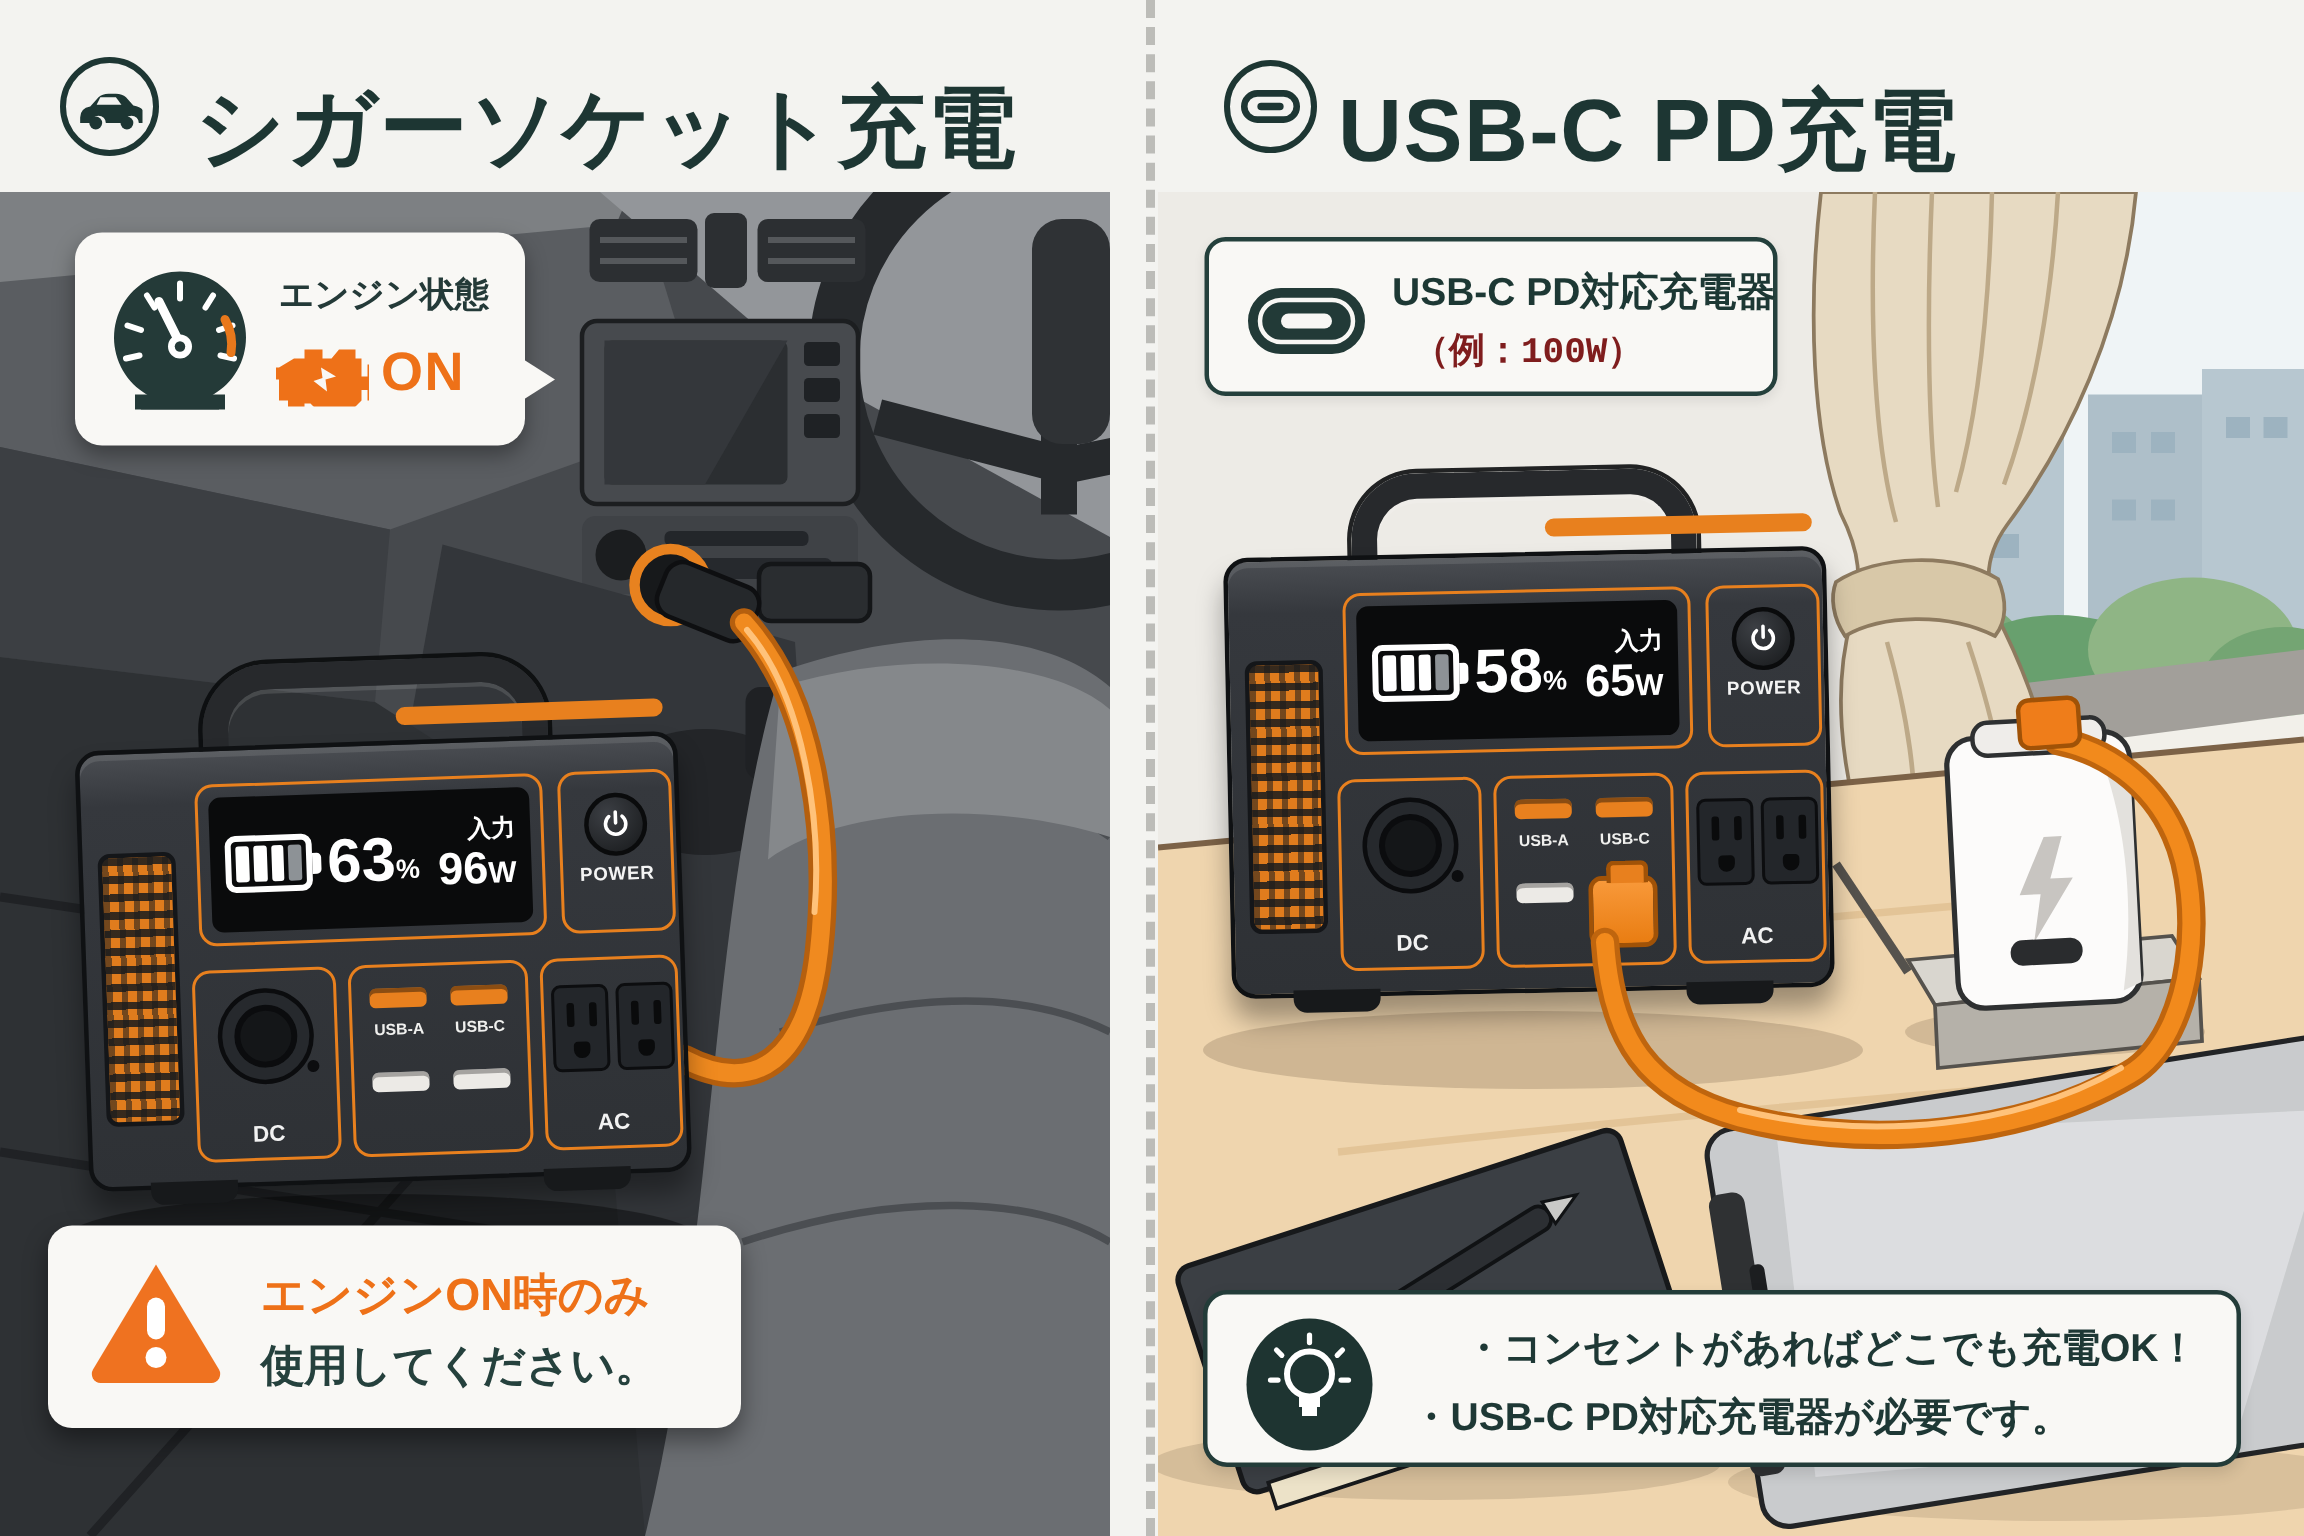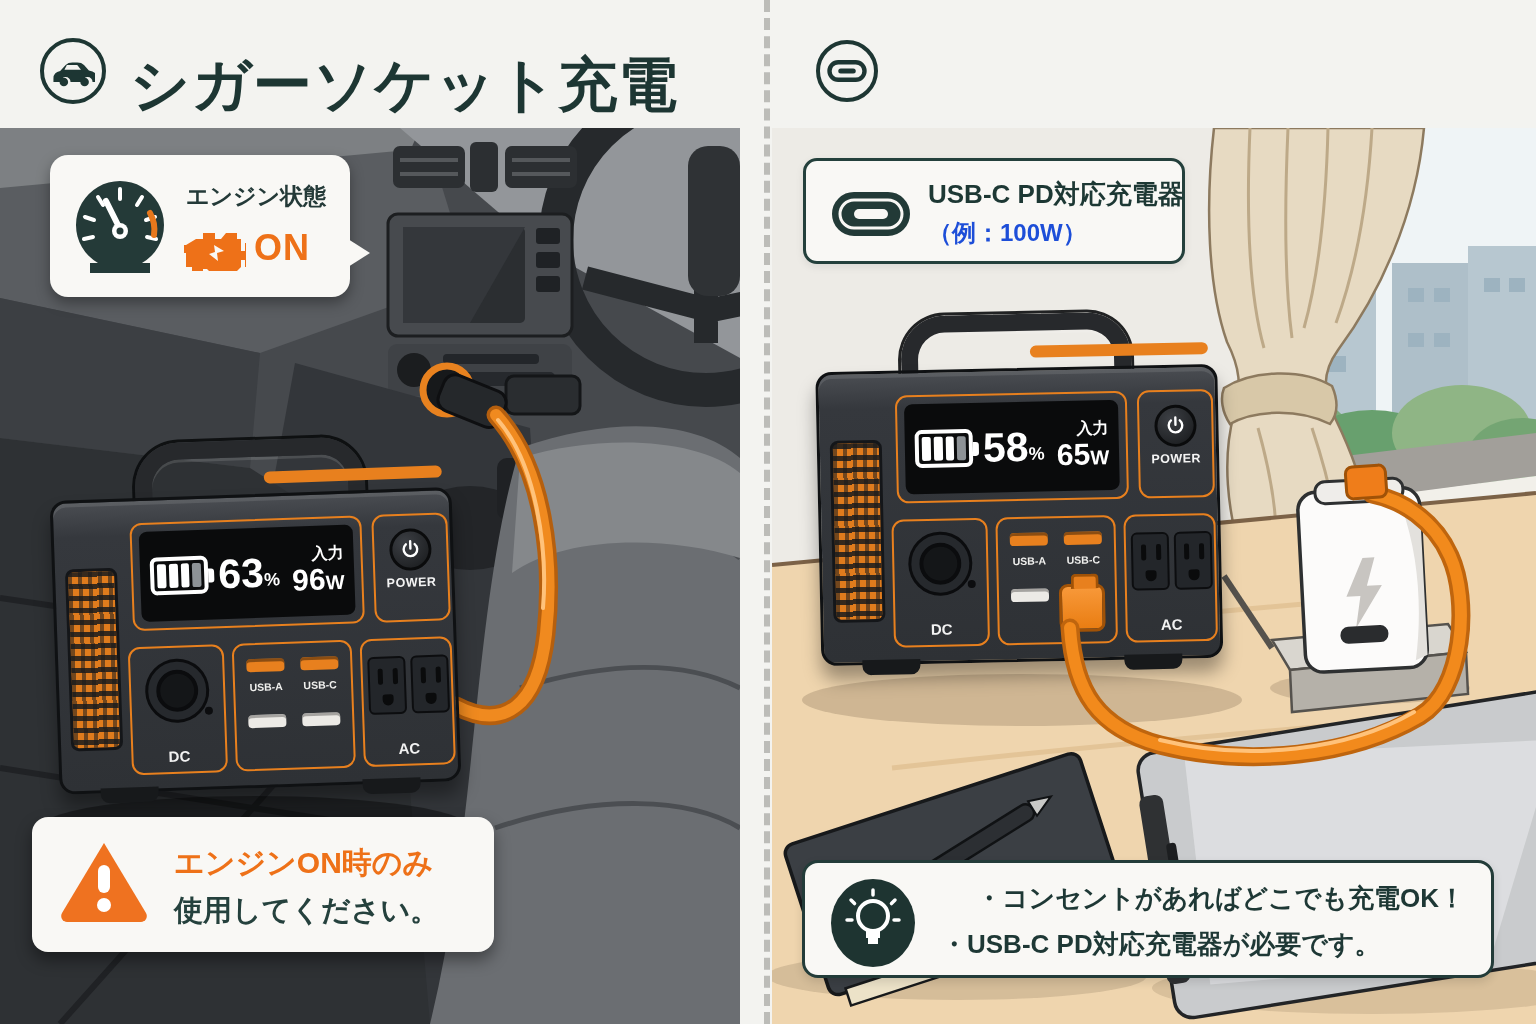--- a/index.html
+++ b/index.html
@@ -96,21 +96,21 @@
 
   .warning-box{left:32px;top:817px;width:462px;height:135px;border-radius:16px;box-shadow:0 8px 16px rgba(0,0,0,.4);}
   .warn-tri{position:absolute;left:26px;top:22px;}
   .warn-l1{position:absolute;left:142px;top:26px;font-size:30px;font-weight:800;color:#ee7118;}
   .warn-l2{position:absolute;left:142px;top:74px;font-size:29px;font-weight:700;color:#25413d;}
 
   .charger-callout{left:803px;top:158px;width:382px;height:106px;border:3px solid #24403c;border-radius:14px;
                    box-shadow:0 3px 8px rgba(0,0,0,.08);}
   .cc-icon{position:absolute;left:24px;top:28px;}
   .cc-l1{position:absolute;left:122px;top:16px;font-size:26px;font-weight:800;color:#1d3834;white-space:nowrap;}
-  .cc-l2{position:absolute;left:122px;top:56px;font-size:24px;font-weight:800;color:#1d4ed8;}
+  .cc-l2{position:absolute;left:136px;top:56px;font-size:24px;font-weight:800;color:#7f1d1d;font-family:Liberation Mono, monospace;}
 
   .tip-box{left:802px;top:860px;width:692px;height:118px;border:3px solid #233c39;border-radius:16px;
            box-shadow:0 4px 10px rgba(0,0,0,.12);}
   .tip-icon{position:absolute;left:22px;top:15px;}
   .tip-l1{position:absolute;left:136px;top:18px;font-size:26px;font-weight:700;color:#1e3835;white-space:nowrap;margin-left:35px;}
   .tip-l2{position:absolute;left:136px;top:64px;font-size:26px;font-weight:700;color:#1e3835;white-space:nowrap;}
 
   .cable-overlay{position:absolute;left:0;top:0;z-index:20;pointer-events:none;}
 </style>
 </head>
@@ -389,20 +389,21 @@
     </svg>
   </div>
   <div class="hdr-title left">シガーソケット充電</div>
 
   <div class="hdr-icon right">
     <svg width="40" height="26" viewBox="0 0 64 40">
       <rect x="4" y="6" width="56" height="28" rx="14" fill="none" stroke="#1d3633" stroke-width="7"></rect>
       <rect x="18" y="16" width="28" height="8" rx="4" fill="#1d3633"></rect>
     </svg>
   </div>
+  <div class="hdr-title right">USB-C PD充電</div>
 
   <div class="divider"></div>
 
   <div class="box engine-callout">
     <div class="tail"></div>
     <svg class="eng-gauge" width="96" height="98" viewBox="0 0 96 98">
       <path d="M48 4 a44 44 0 1 1 -0.01 0 Z M22 92 h52 v4 h-52 z" fill="#243a38"></path>
       <rect x="18" y="86" width="60" height="10" fill="#243a38"></rect>
       <g stroke="#fff" stroke-width="4" stroke-linecap="round">
         <line x1="48" y1="12" x2="48" y2="22"></line>

